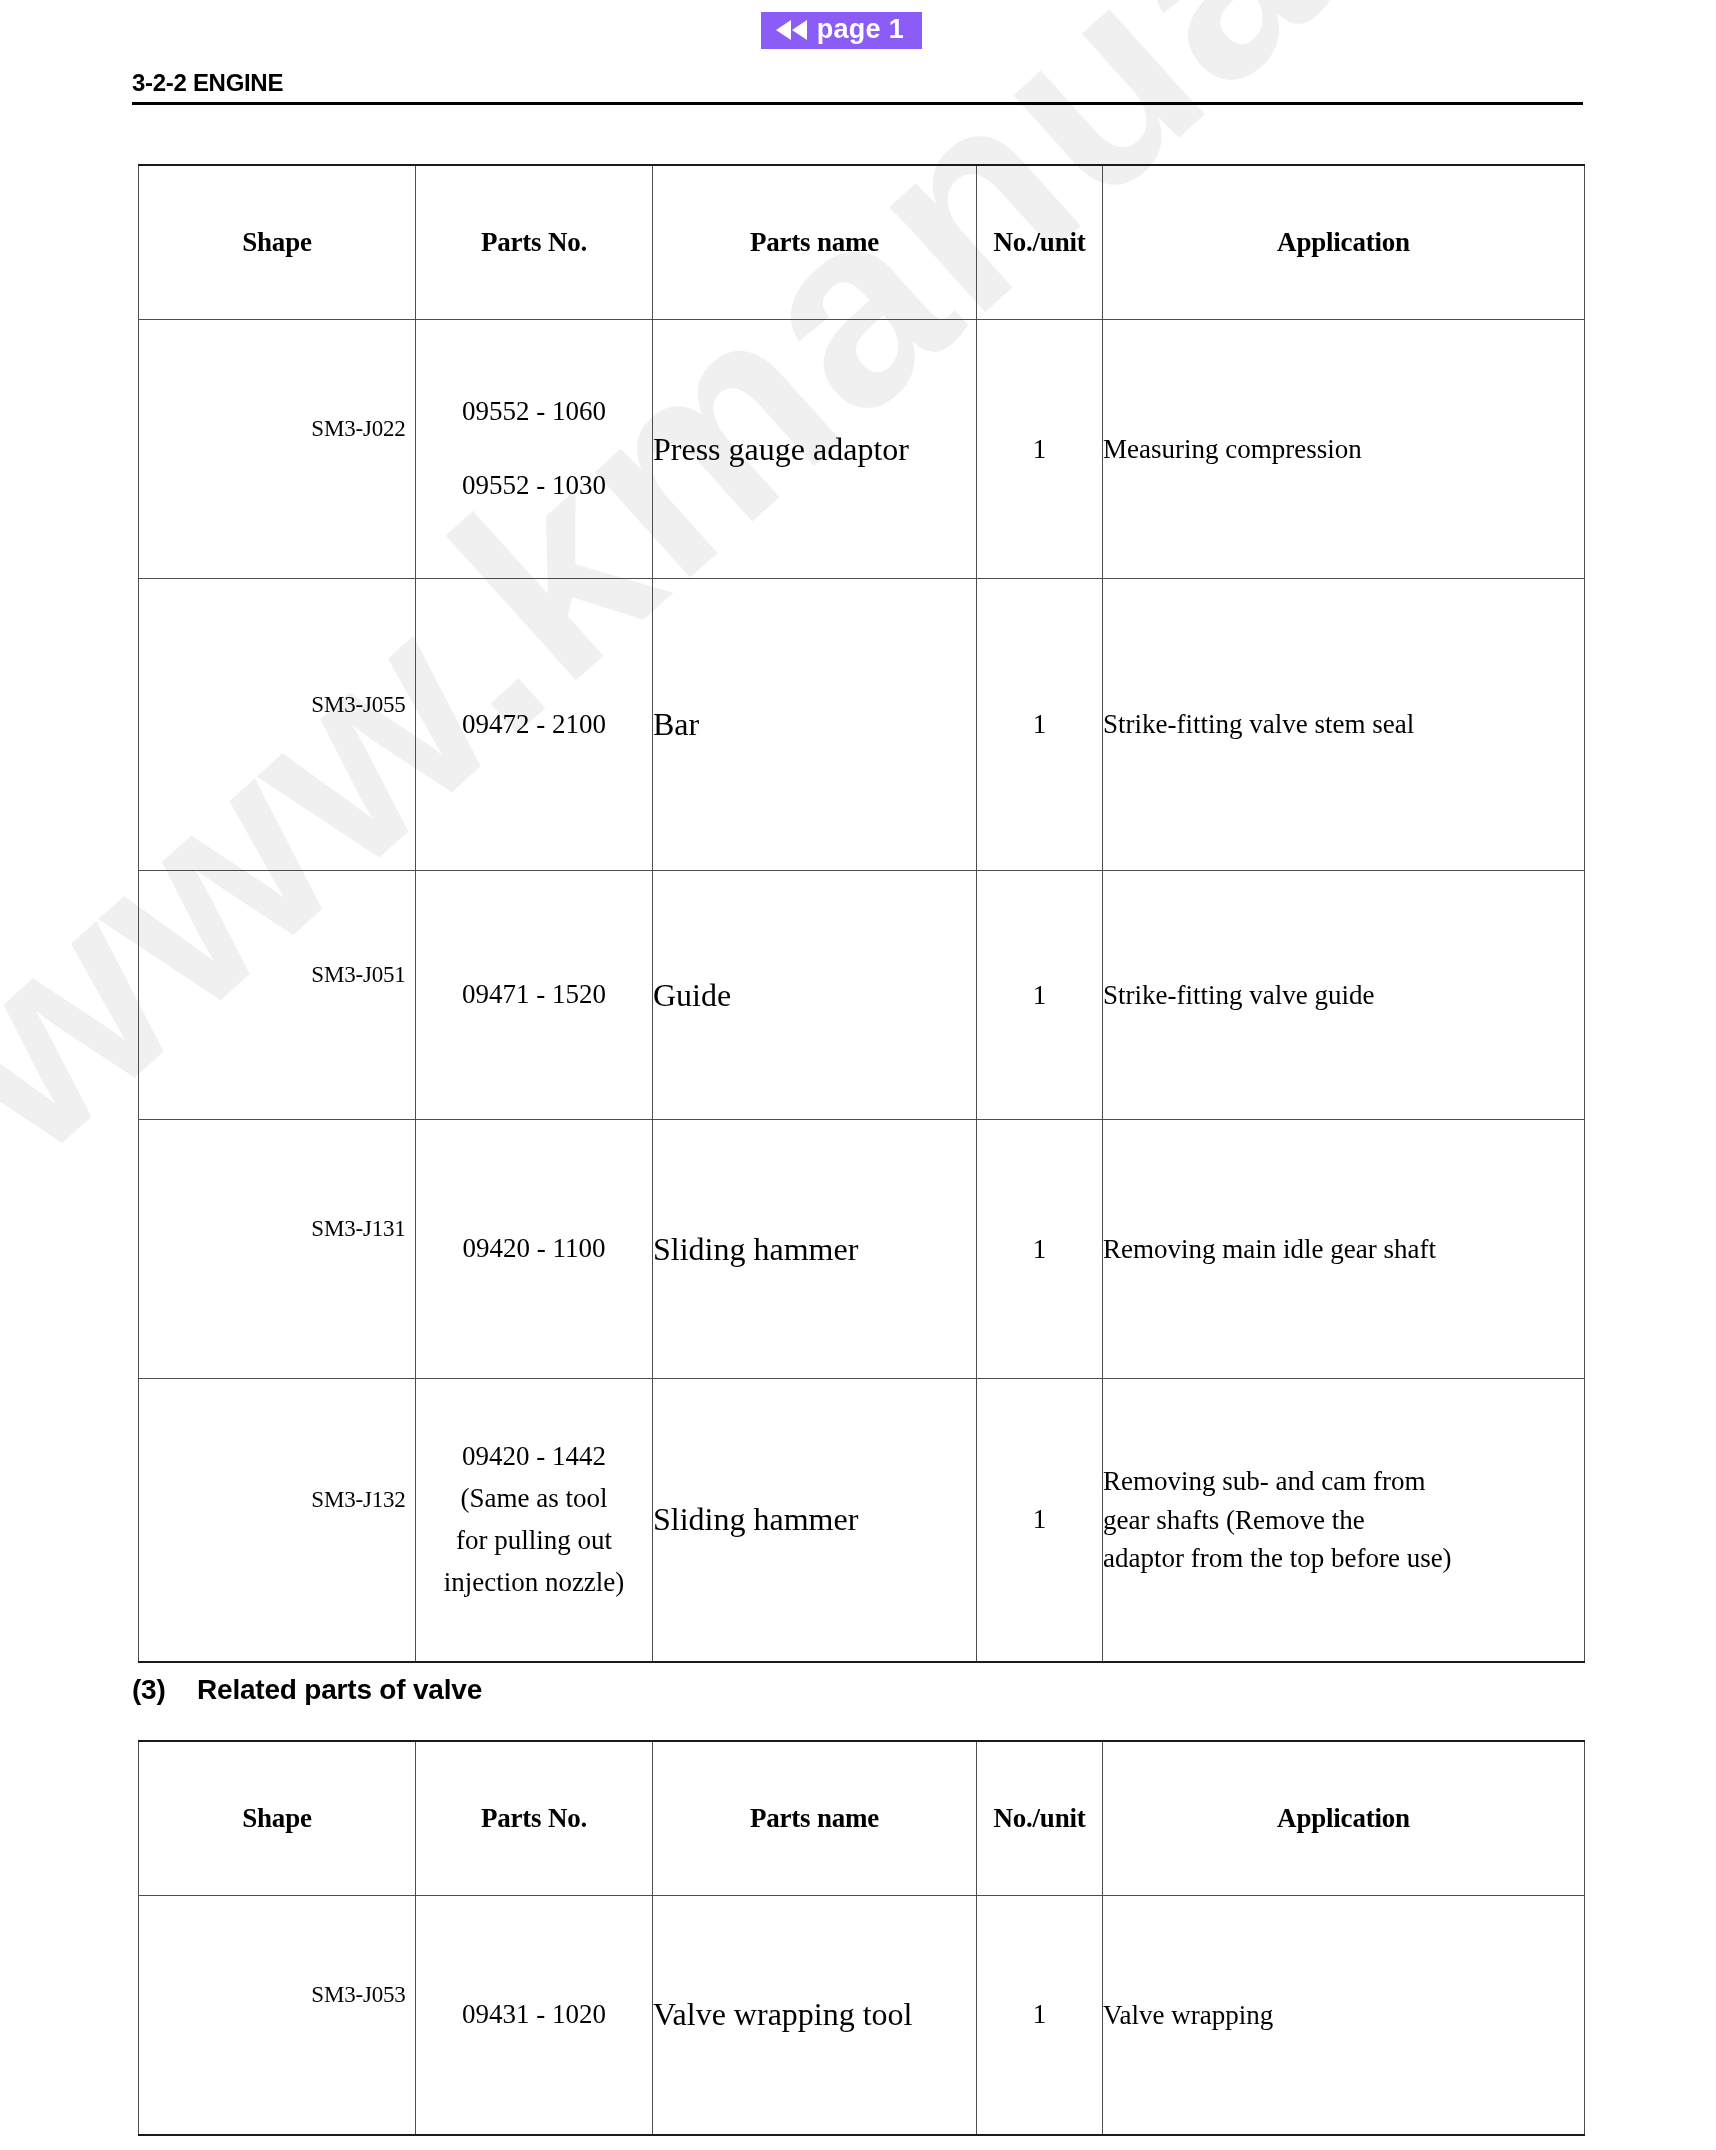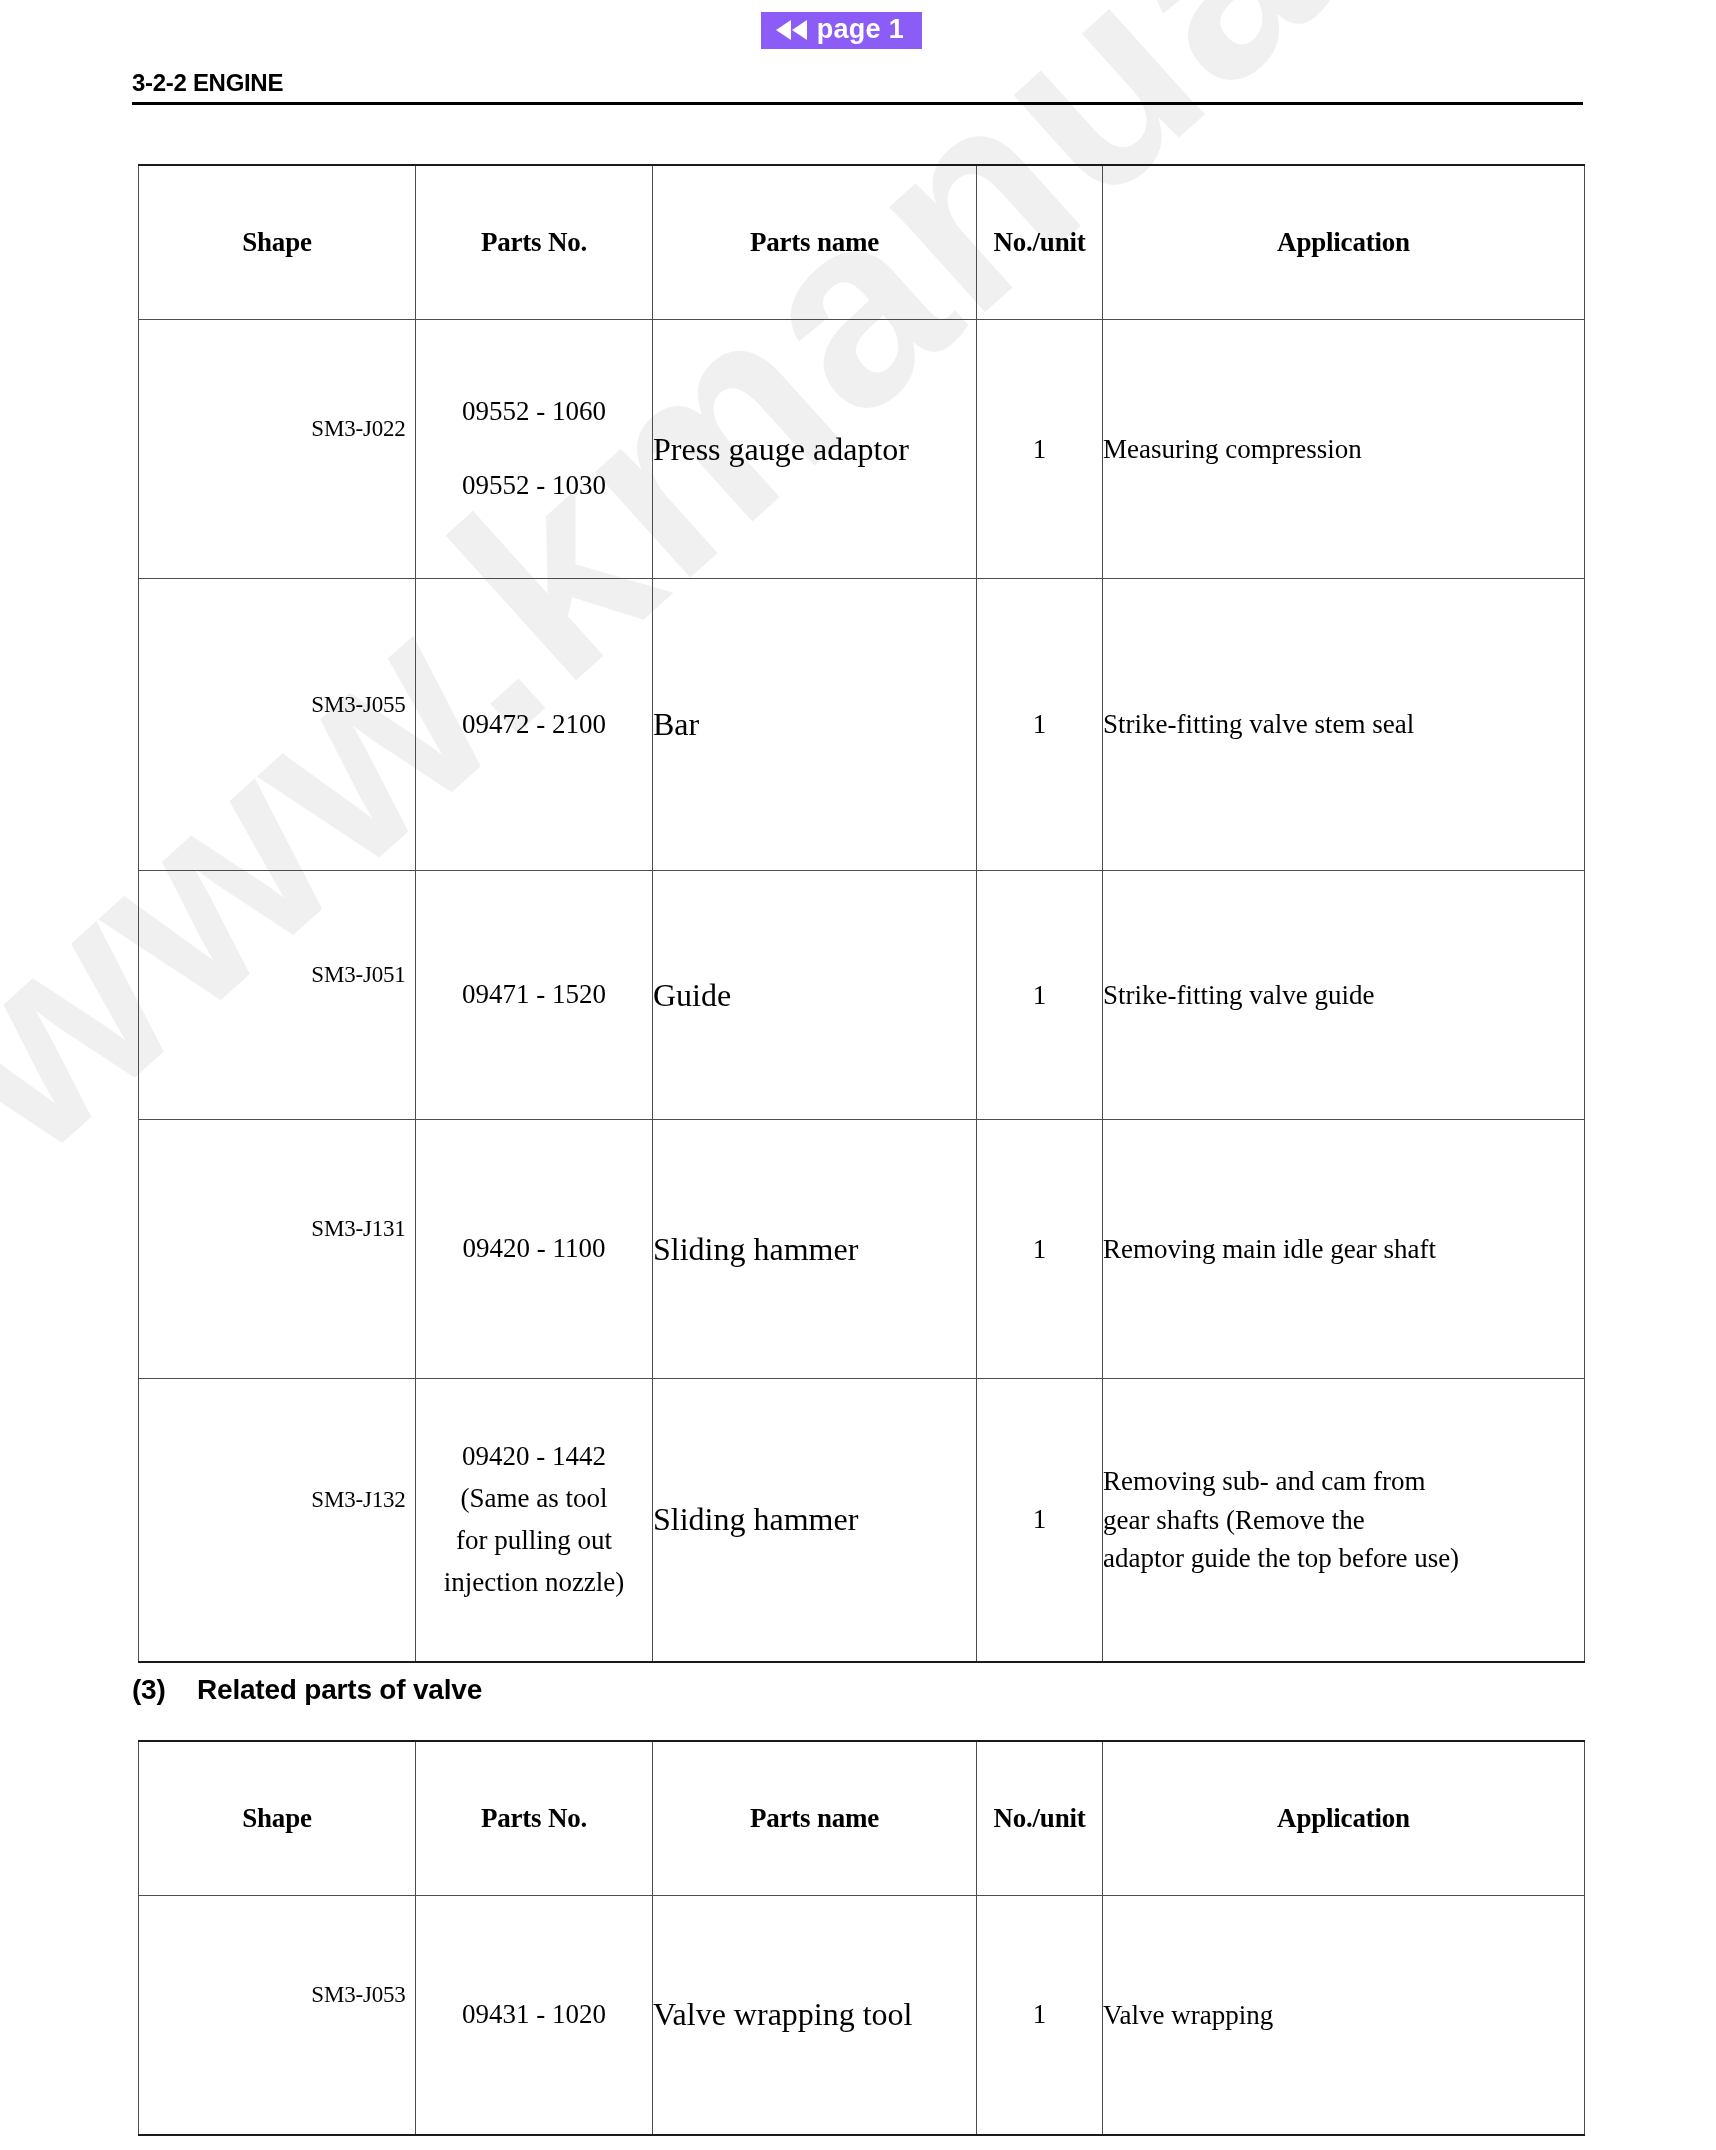--- a/index.html
+++ b/index.html
@@ -415,21 +415,21 @@
           <div>09420 - 1442</div>
           <div>(Same as tool</div>
           <div>for pulling out</div>
           <div>injection nozzle)</div>
         </td>
         <td class="cell-name outer-bottom">Sliding hammer</td>
         <td class="cell-unit outer-bottom">1</td>
         <td class="cell-app outer-bottom">
           <div>Removing sub- and cam from</div>
           <div>gear shafts (Remove the</div>
-          <div>adaptor guide the top before use)</div>
+          <div>adaptor from the top before use)</div>
         </td>
       </tr>
 
     </tbody>
   </table>
 
   <div id="section-heading">
     <span class="sec-num">(3)</span><span>Related parts of valve</span>
   </div>
 

